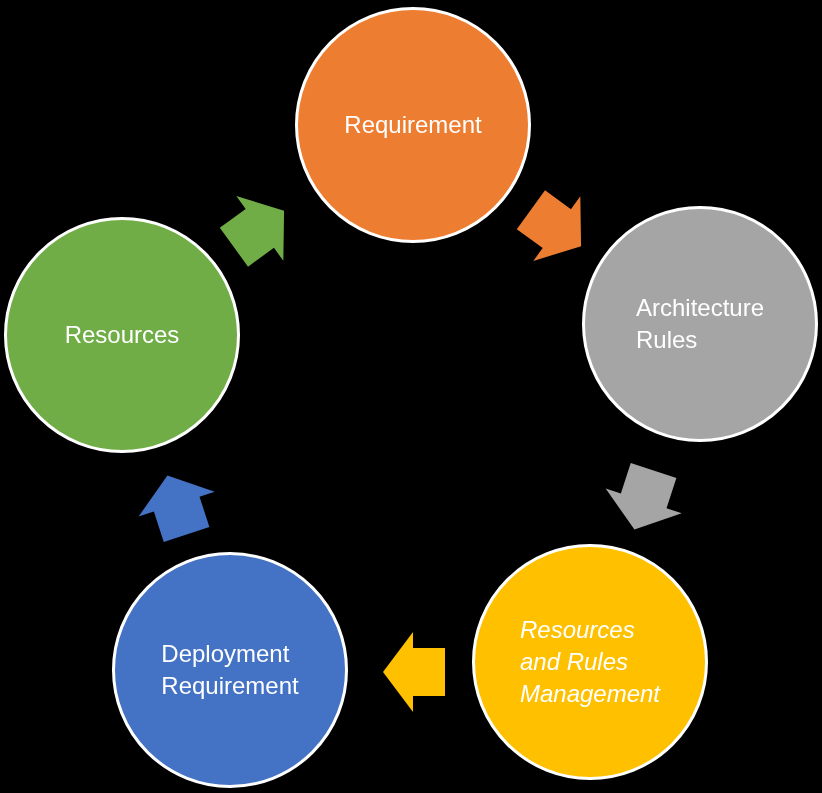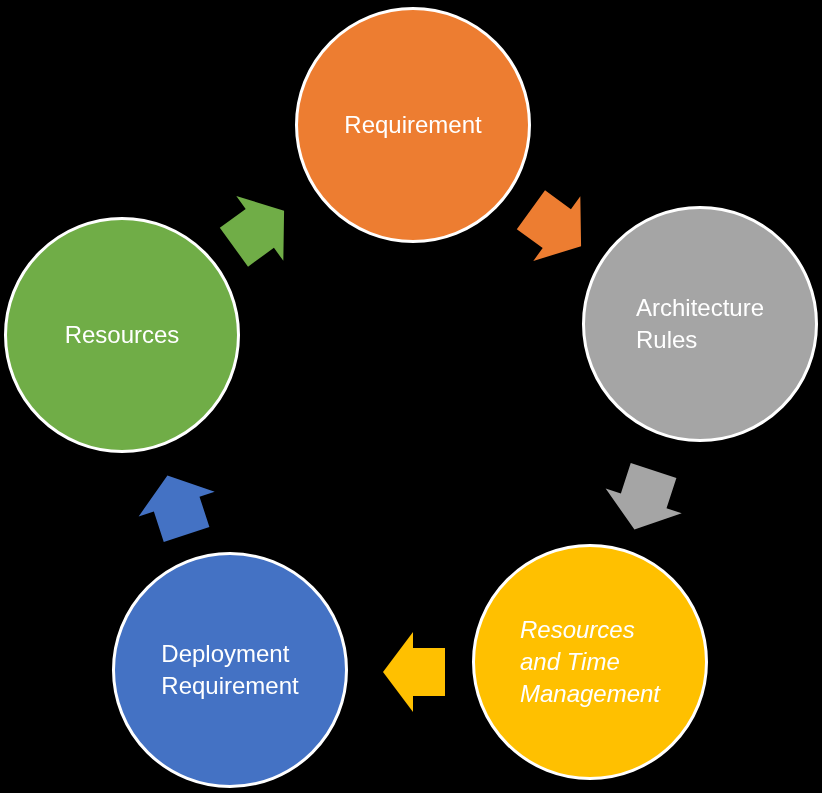--- a/index.html
+++ b/index.html
@@ -61,21 +61,21 @@
   <div class="node n2" style="background-color: rgb(165, 165, 165);">
     <div class="label">
       <div>Architecture</div>
       <div>Rules</div>
     </div>
   </div>
 
   <div class="node n3" style="background-color: rgb(255, 192, 0);">
     <div class="label">
       <div>Resources</div>
-      <div>and Time</div>
+      <div>and Rules</div>
       <div>Management</div>
     </div>
   </div>
 
   <div class="node n4" style="background-color: rgb(68, 114, 196);">
     <div class="label">
       <div>Deployment</div>
       <div>Requirement</div>
     </div>
   </div>

